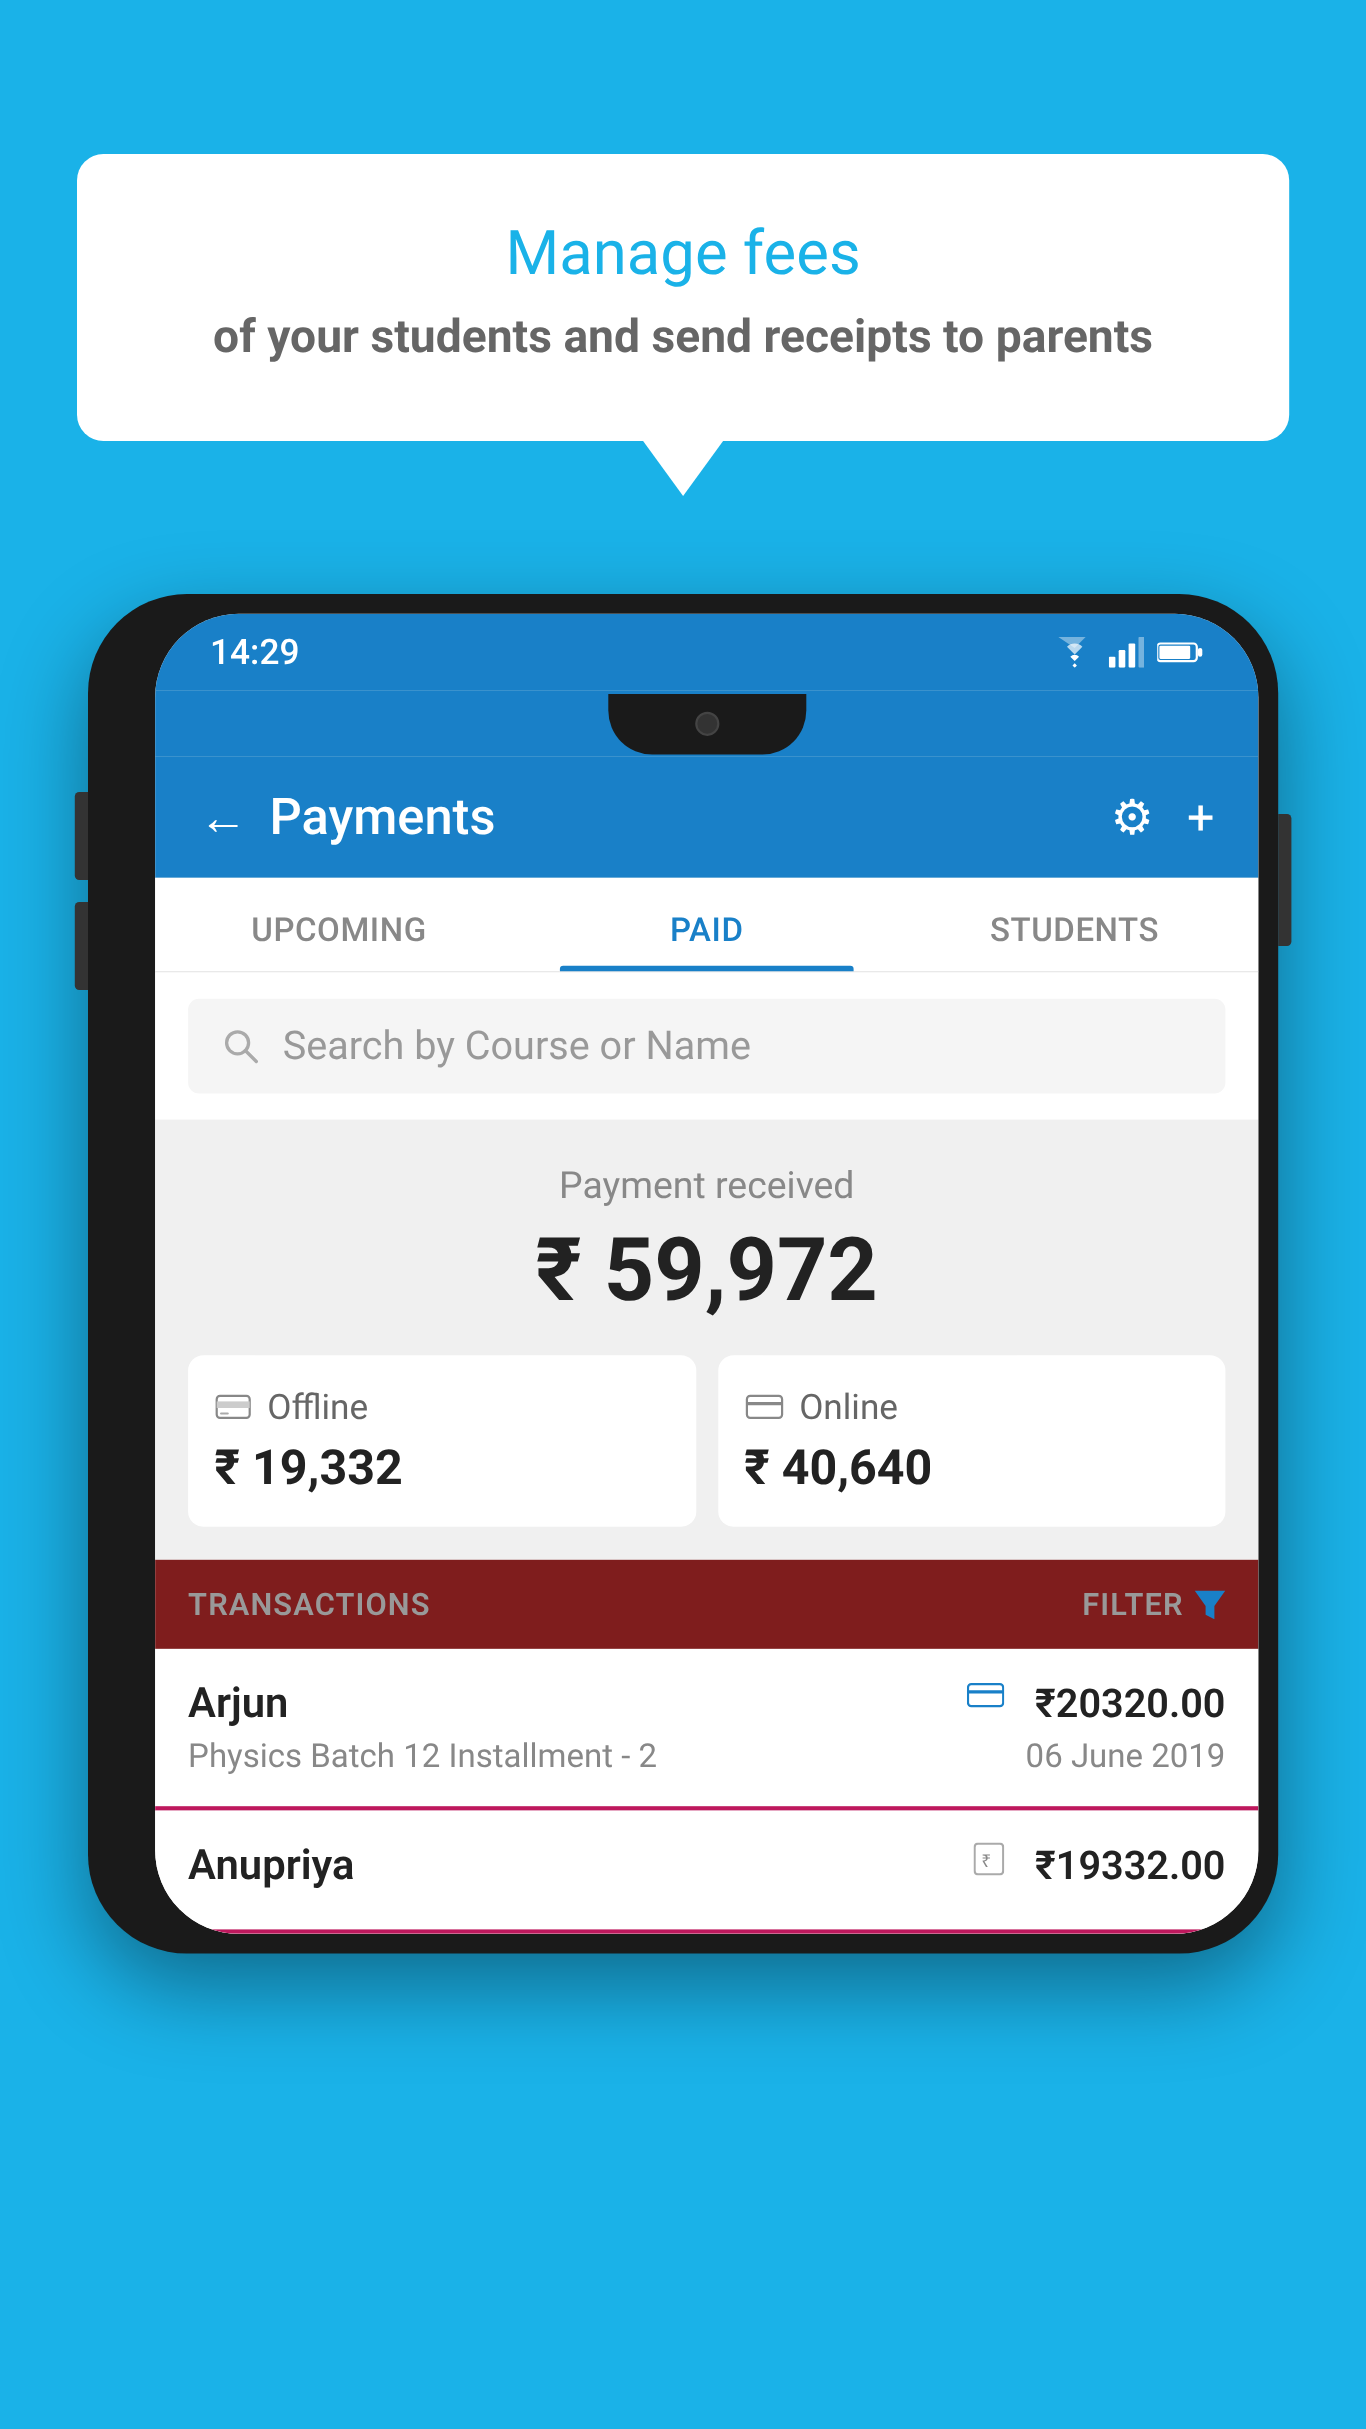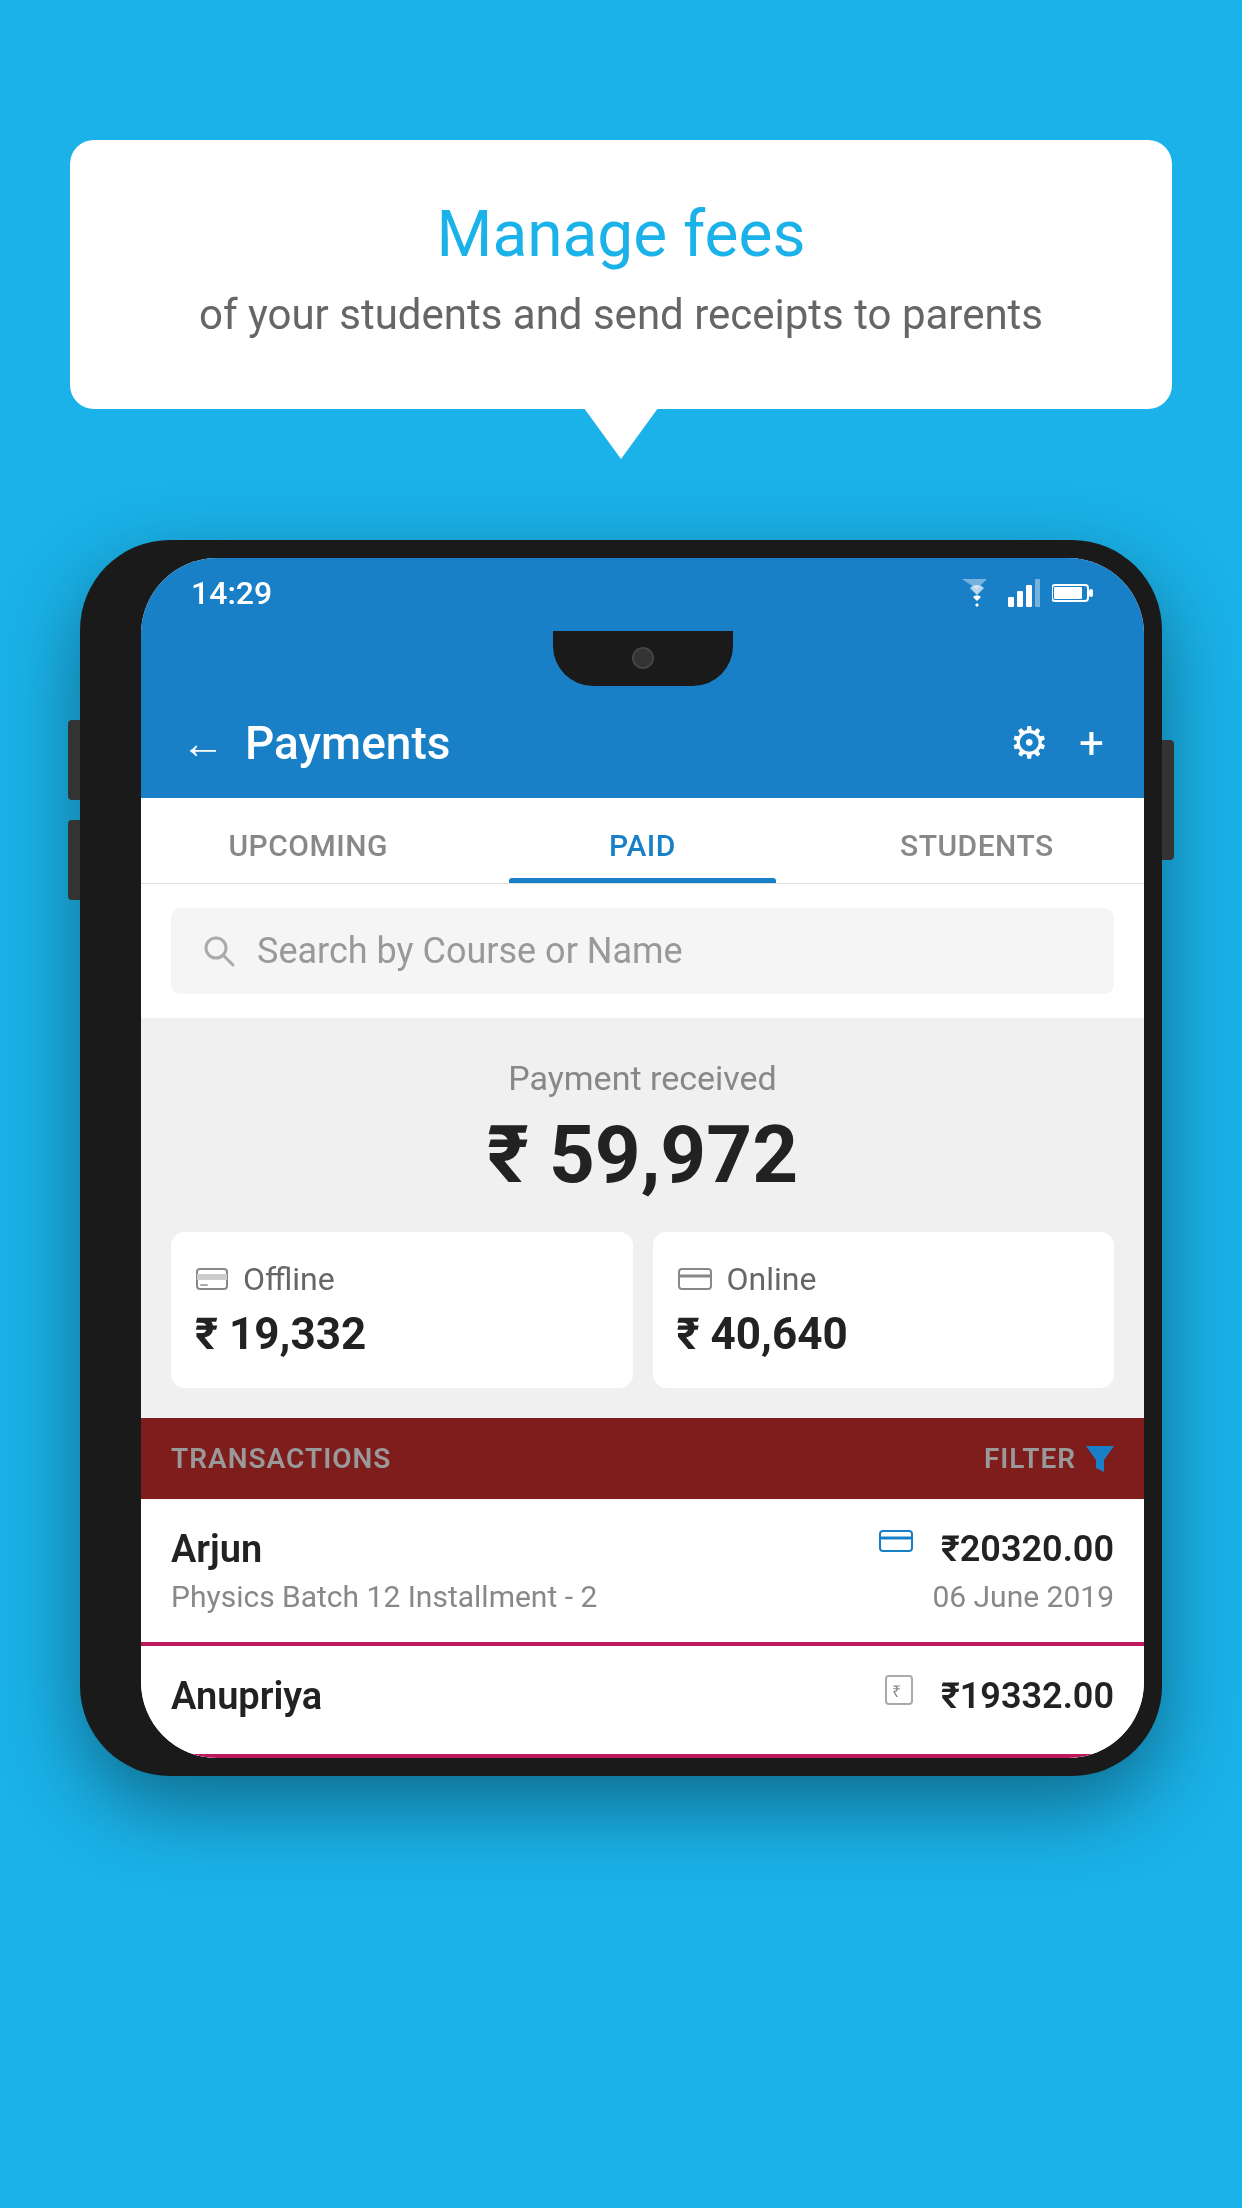--- a/index.html
+++ b/index.html
@@ -36,31 +36,31 @@
       left: 50%;
       transform: translateX(-50%);
       width: 0;
       height: 0;
       border-left: 40px solid transparent;
       border-right: 40px solid transparent;
       border-top: 55px solid white;
     }
 
     .bubble-title {
-      font-size: 64px;
+      font-size: 56px;
       font-weight: 400;
       color: #1ab2e8;
       line-height: 1.1;
       margin-bottom: 20px;
     }
 
     .bubble-subtitle {
       font-size: 42px;
       color: #666;
-      font-weight: 400;
+      font-weight: 700;
     }
 
     
     .phone-frame {
       position: absolute;
       top: 540px;
       left: 80px;
       right: 80px;
       width: 1082px;
       background: #1a1a1a;

